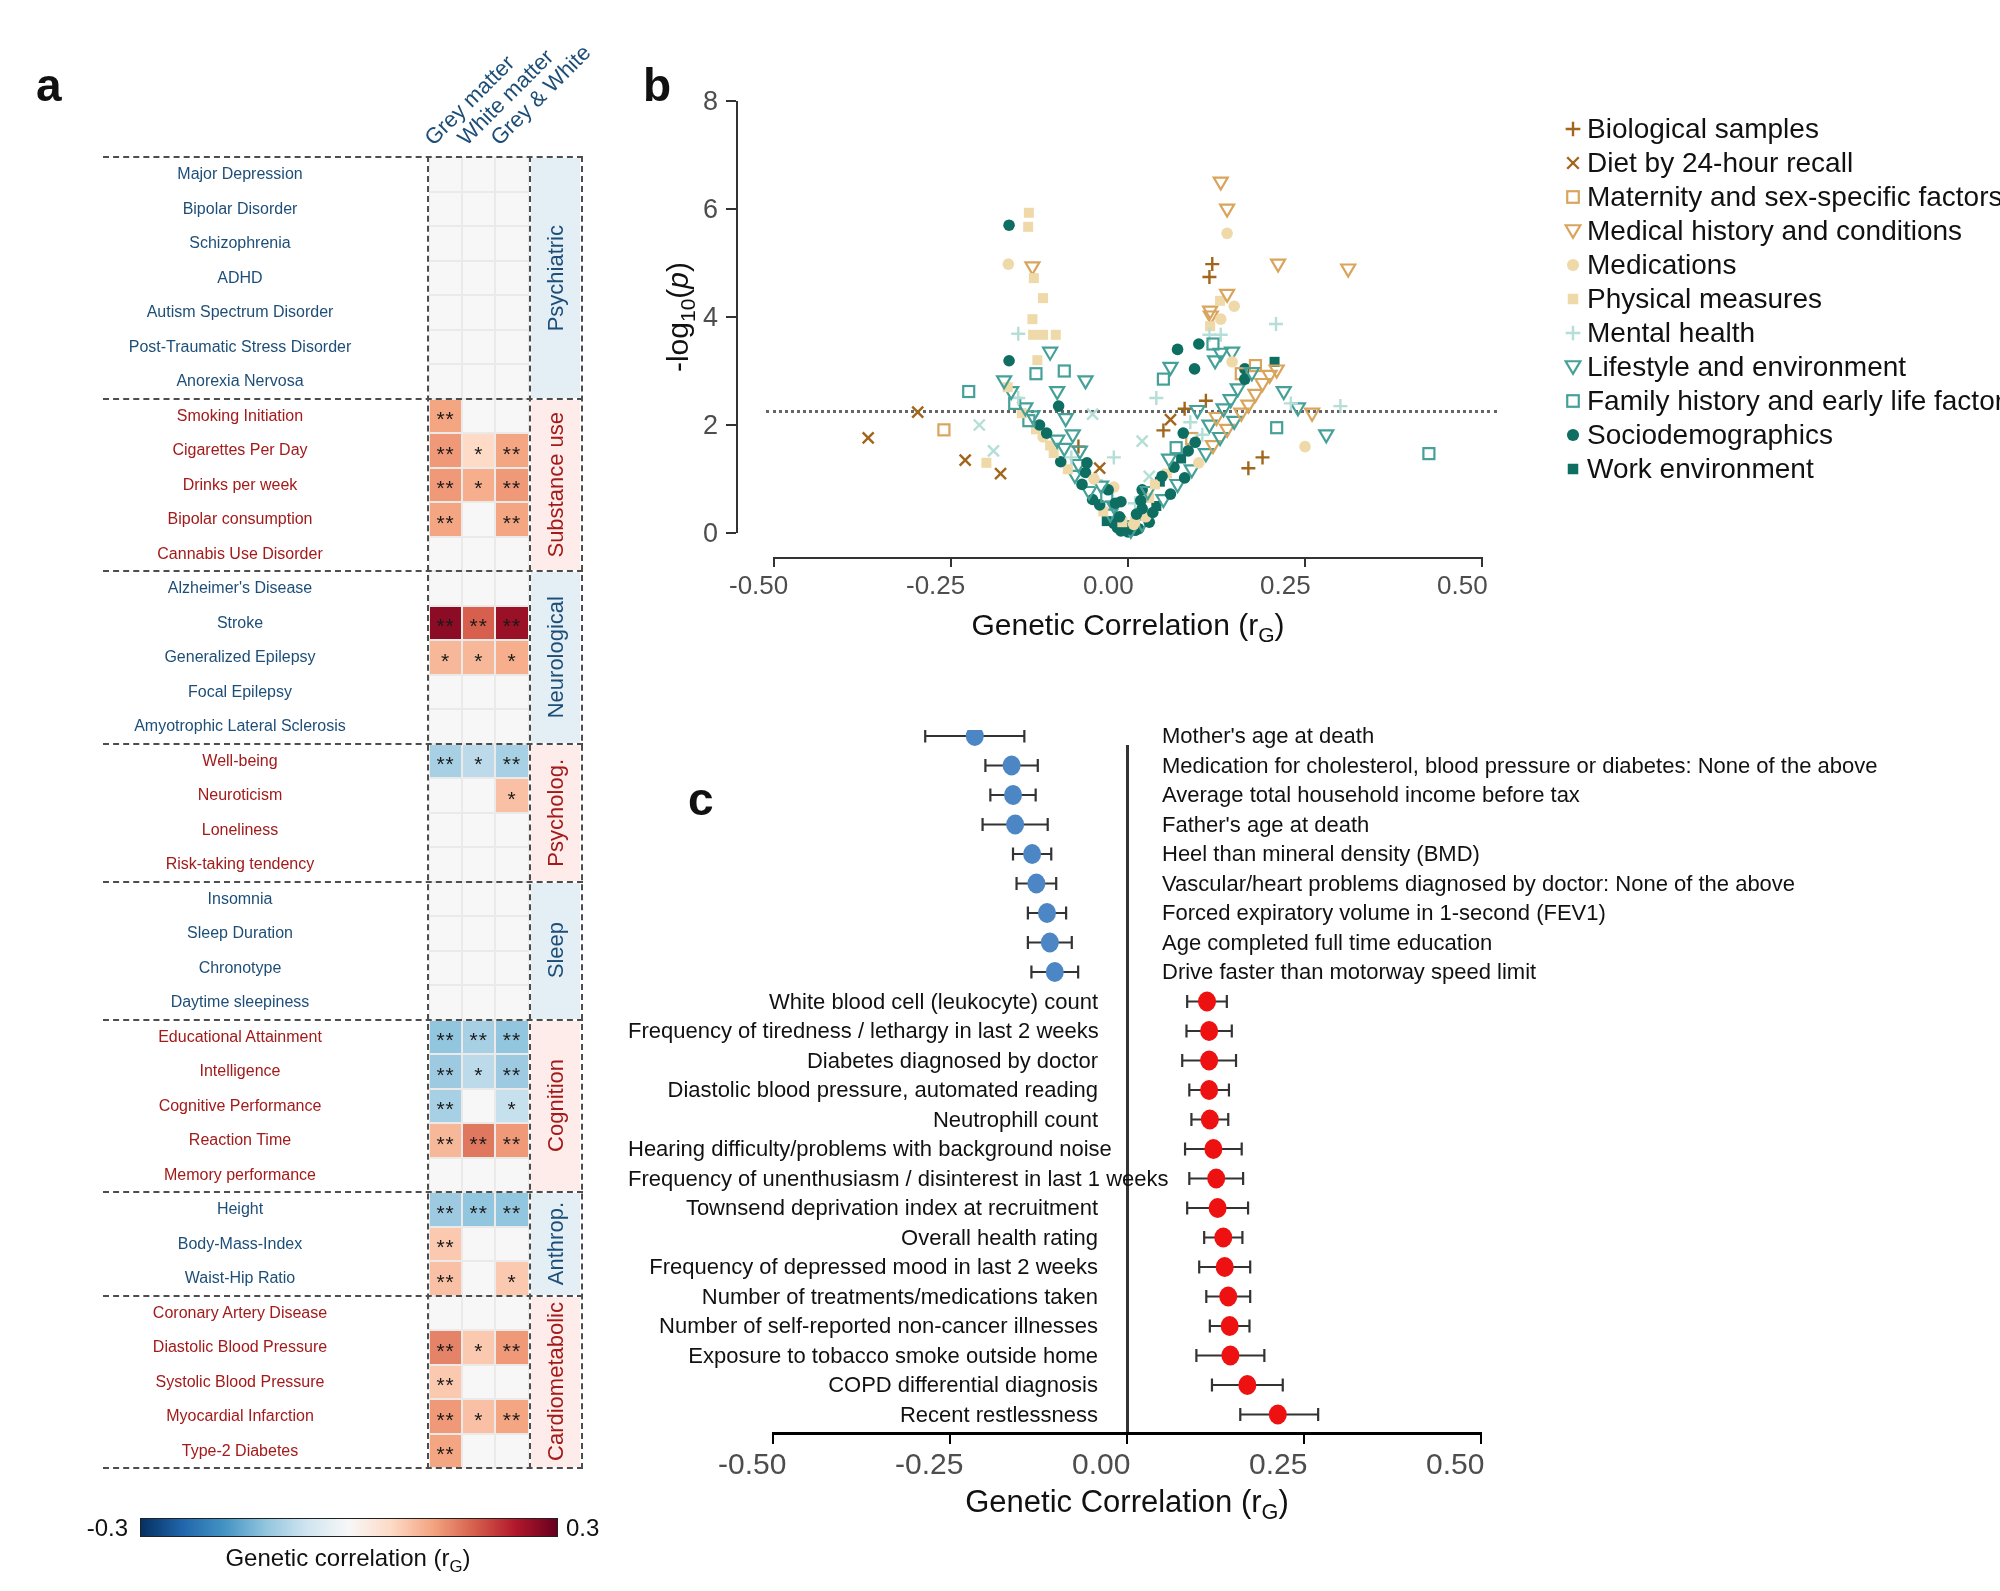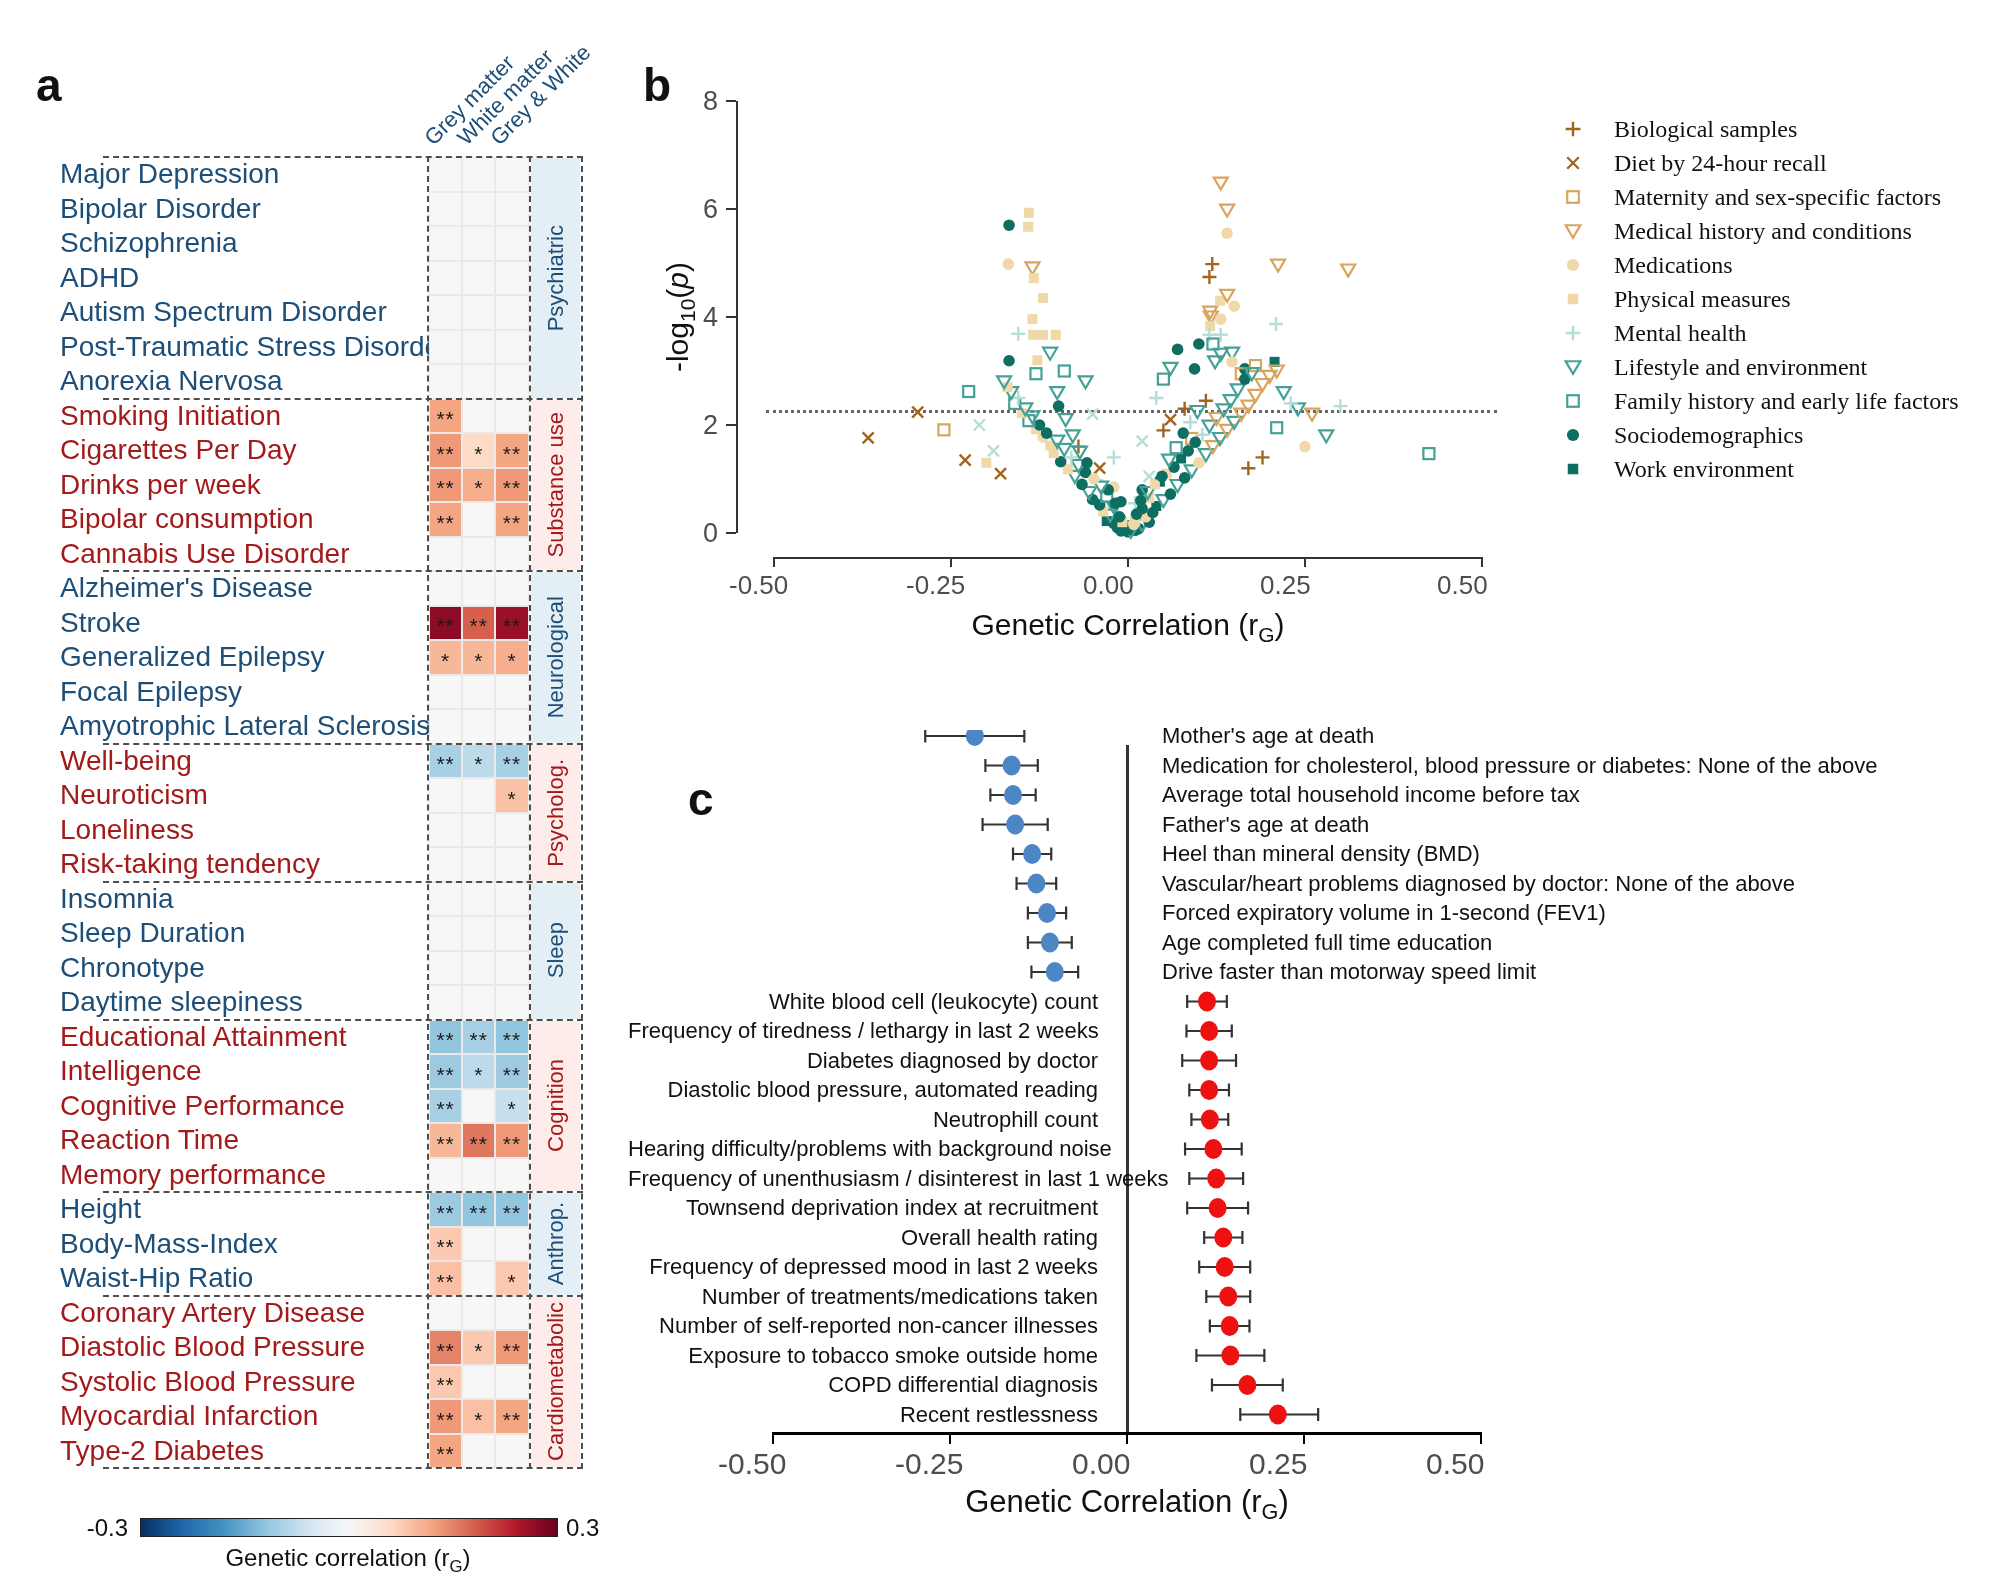--- a/index.html
+++ b/index.html
@@ -1,21 +1,21 @@
 <!DOCTYPE html>
 <html><head>
 <meta charset="utf-8">
 <style>
   html,body{margin:0;padding:0;}
   body{width:2000px;height:1591px;position:relative;background:#ffffff;
        font-family:"Liberation Sans", sans-serif;color:#111;overflow:hidden;}
   .abs{position:absolute;}
   .panel-letter{font-size:46px;font-weight:bold;color:#111;}
   
-  .hm-row-label{position:absolute;width:360px;text-align:left;font-size:28px;line-height:26px;white-space:nowrap;}
+  .hm-row-label{position:absolute;width:360px;text-align:center;font-size:16px;line-height:26px;white-space:nowrap;}
   .hm-cell{position:absolute;box-sizing:border-box;border:1px solid #eceae8;display:flex;align-items:center;justify-content:center;}
   .hm-star{font-size:21px;color:#1a1a1a;letter-spacing:1px;padding-top:7px;}
   .hm-colhead{position:absolute;font-size:22px;line-height:24px;color:#1d4e78;white-space:nowrap;
               transform-origin:0 100%;transform:rotate(-45deg);}
   .hm-strip{position:absolute;display:flex;align-items:center;justify-content:center;}
   .hm-strip span{writing-mode:vertical-rl;transform:rotate(180deg);font-size:22px;white-space:nowrap;}
   .dash-h{position:absolute;border-top:2px dashed #4d4d4d;height:0;}
   .dash-v{position:absolute;border-left:2px dashed #4d4d4d;width:0;}
   .cbar{position:absolute;border:1px solid #222;}
   .cbar-lab{position:absolute;font-size:24px;color:#111;}
@@ -24,21 +24,21 @@
   .axis-line-h{position:absolute;border-top:2px solid #333;height:0;}
   .axis-line-v{position:absolute;border-left:2px solid #333;width:0;}
   .tick-v{position:absolute;border-left:2px solid #333;width:0;height:10px;}
   .tick-h{position:absolute;border-top:2px solid #333;height:0;width:10px;}
   .tick-lab{position:absolute;color:#4d4d4d;font-size:26px;}
   .ytick-lab{position:absolute;color:#4d4d4d;font-size:27px;text-align:right;}
   .ax-title{position:absolute;font-size:30px;color:#111;transform:translateX(-50%);white-space:nowrap;}
   .dotted{position:absolute;border-top:3px dotted #666;height:0;}
   
   .lg-row{display:flex;align-items:center;height:34px;}
-  .lg-row span{margin-left:28px;font-size:24px;color:#111;white-space:nowrap;font-family:Liberation Serif, serif;}
+  .lg-row span{margin-left:1px;font-size:28px;color:#111;white-space:nowrap;}
   
   .f-lab{position:absolute;font-size:22px;line-height:26px;white-space:nowrap;color:#111;}
   sub{font-size:70%;}
   i{font-style:italic;}
 </style>
 </head>
 <body>
 
 <div class="abs panel-letter" style="left:36px;top:58px;">a</div>
 <div class="abs" id="panelA" style="left:0;top:0;width:660px;height:1591px;">

